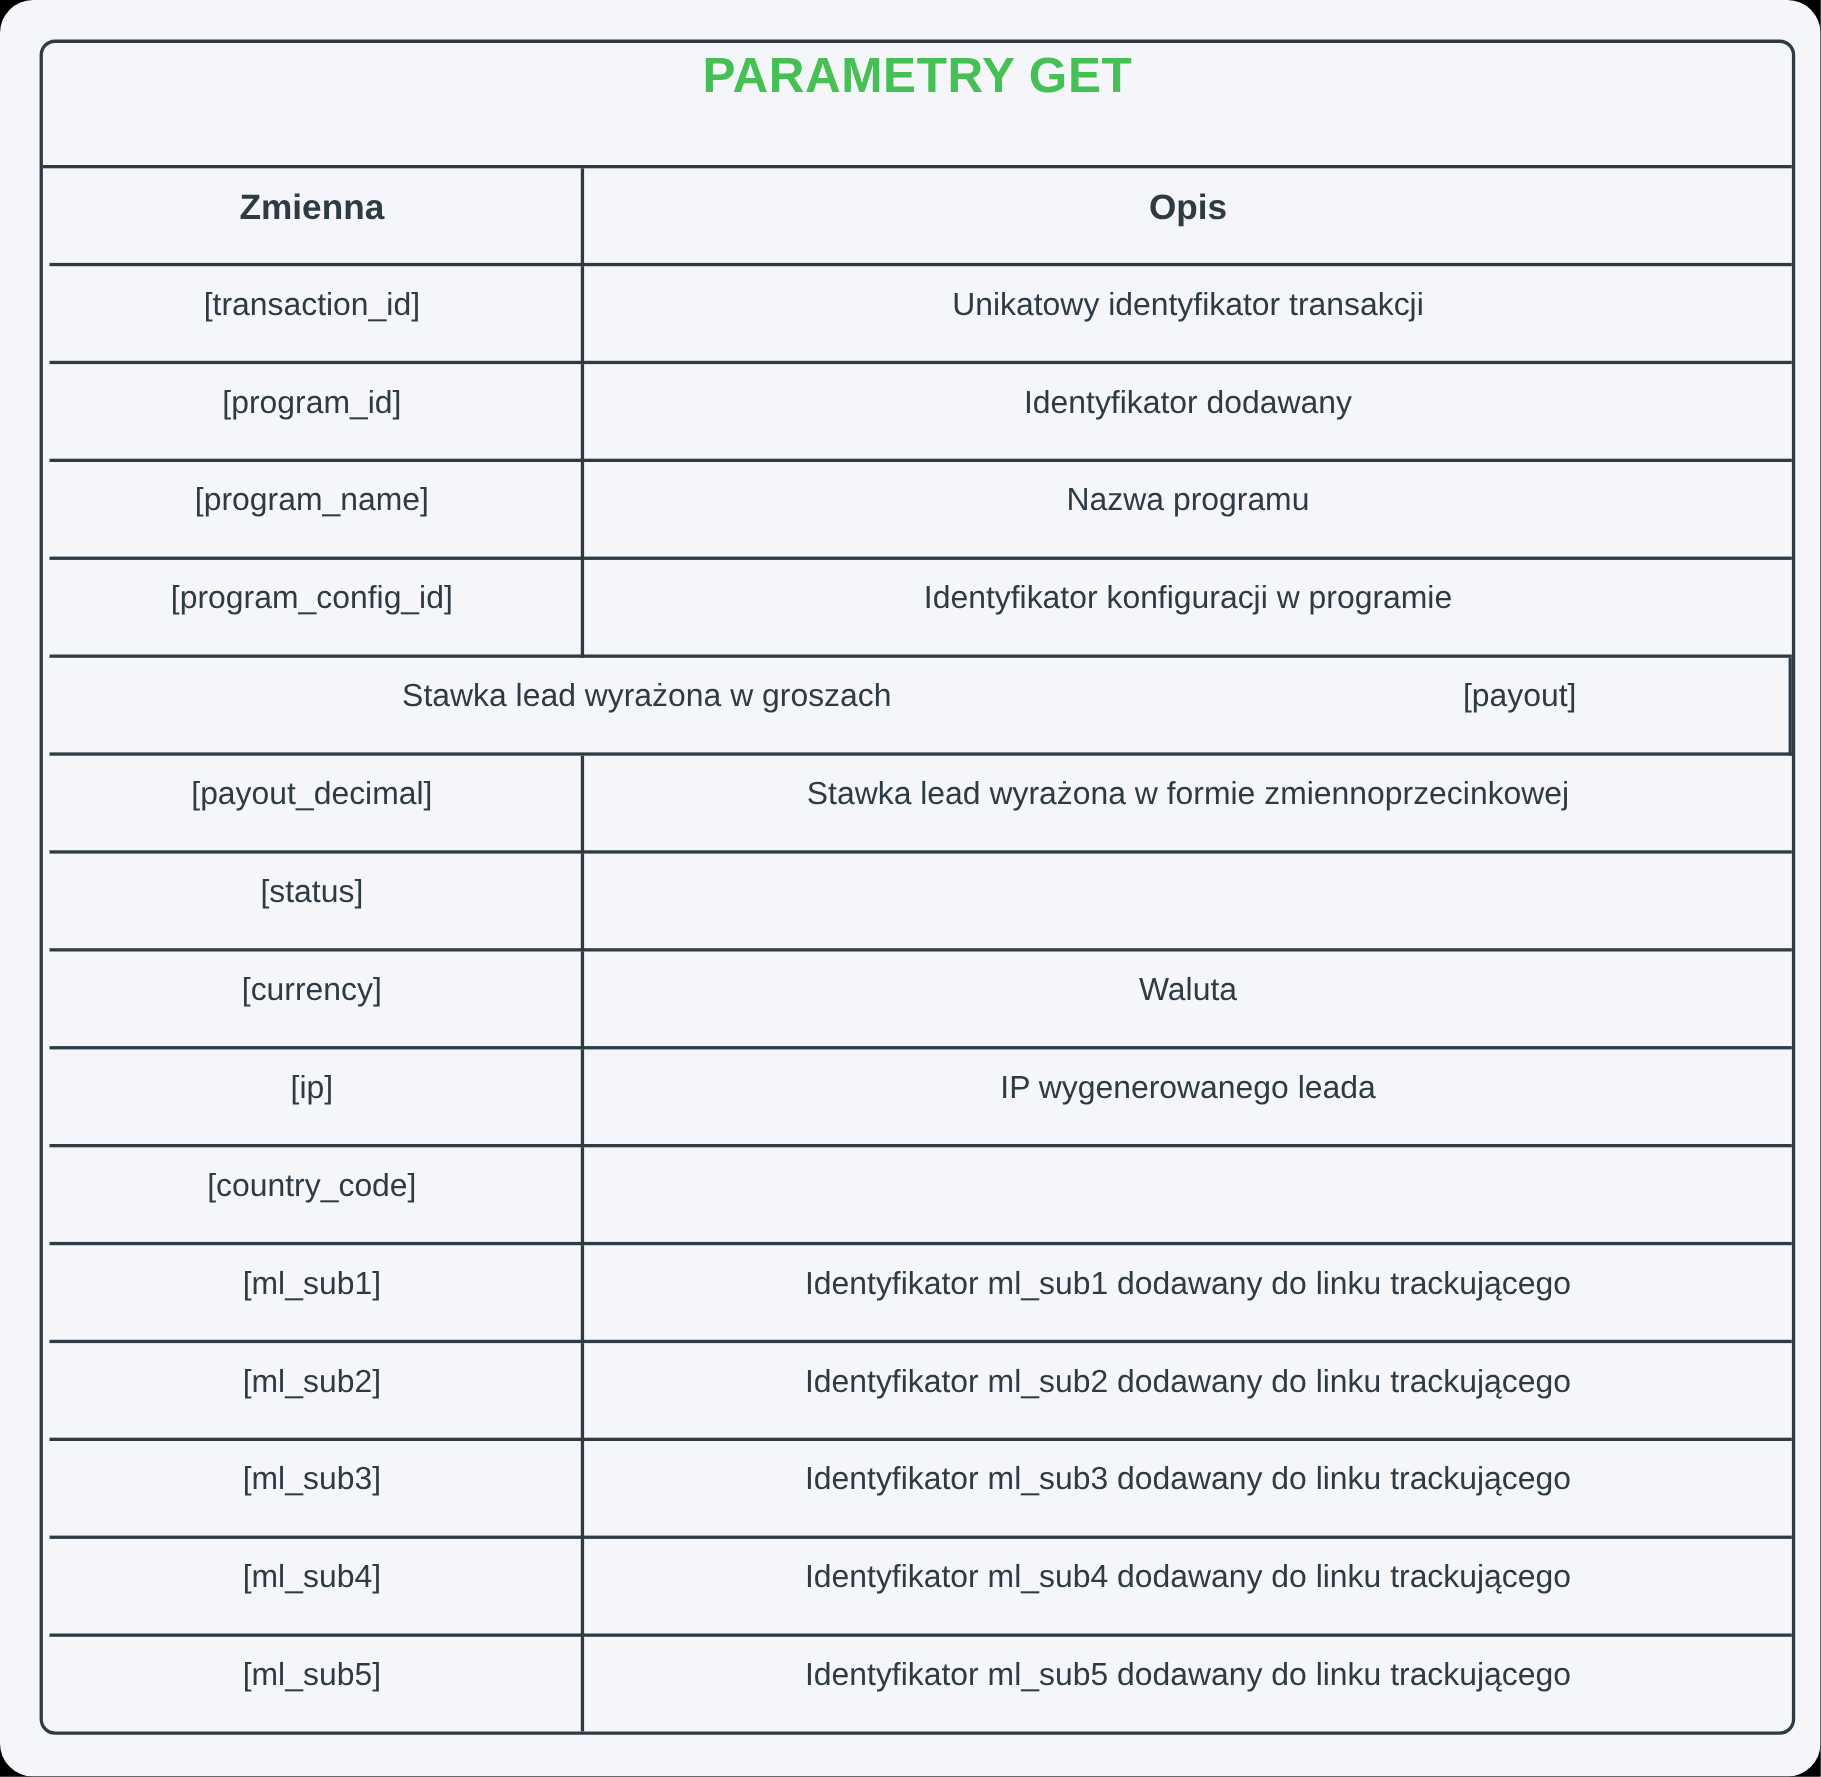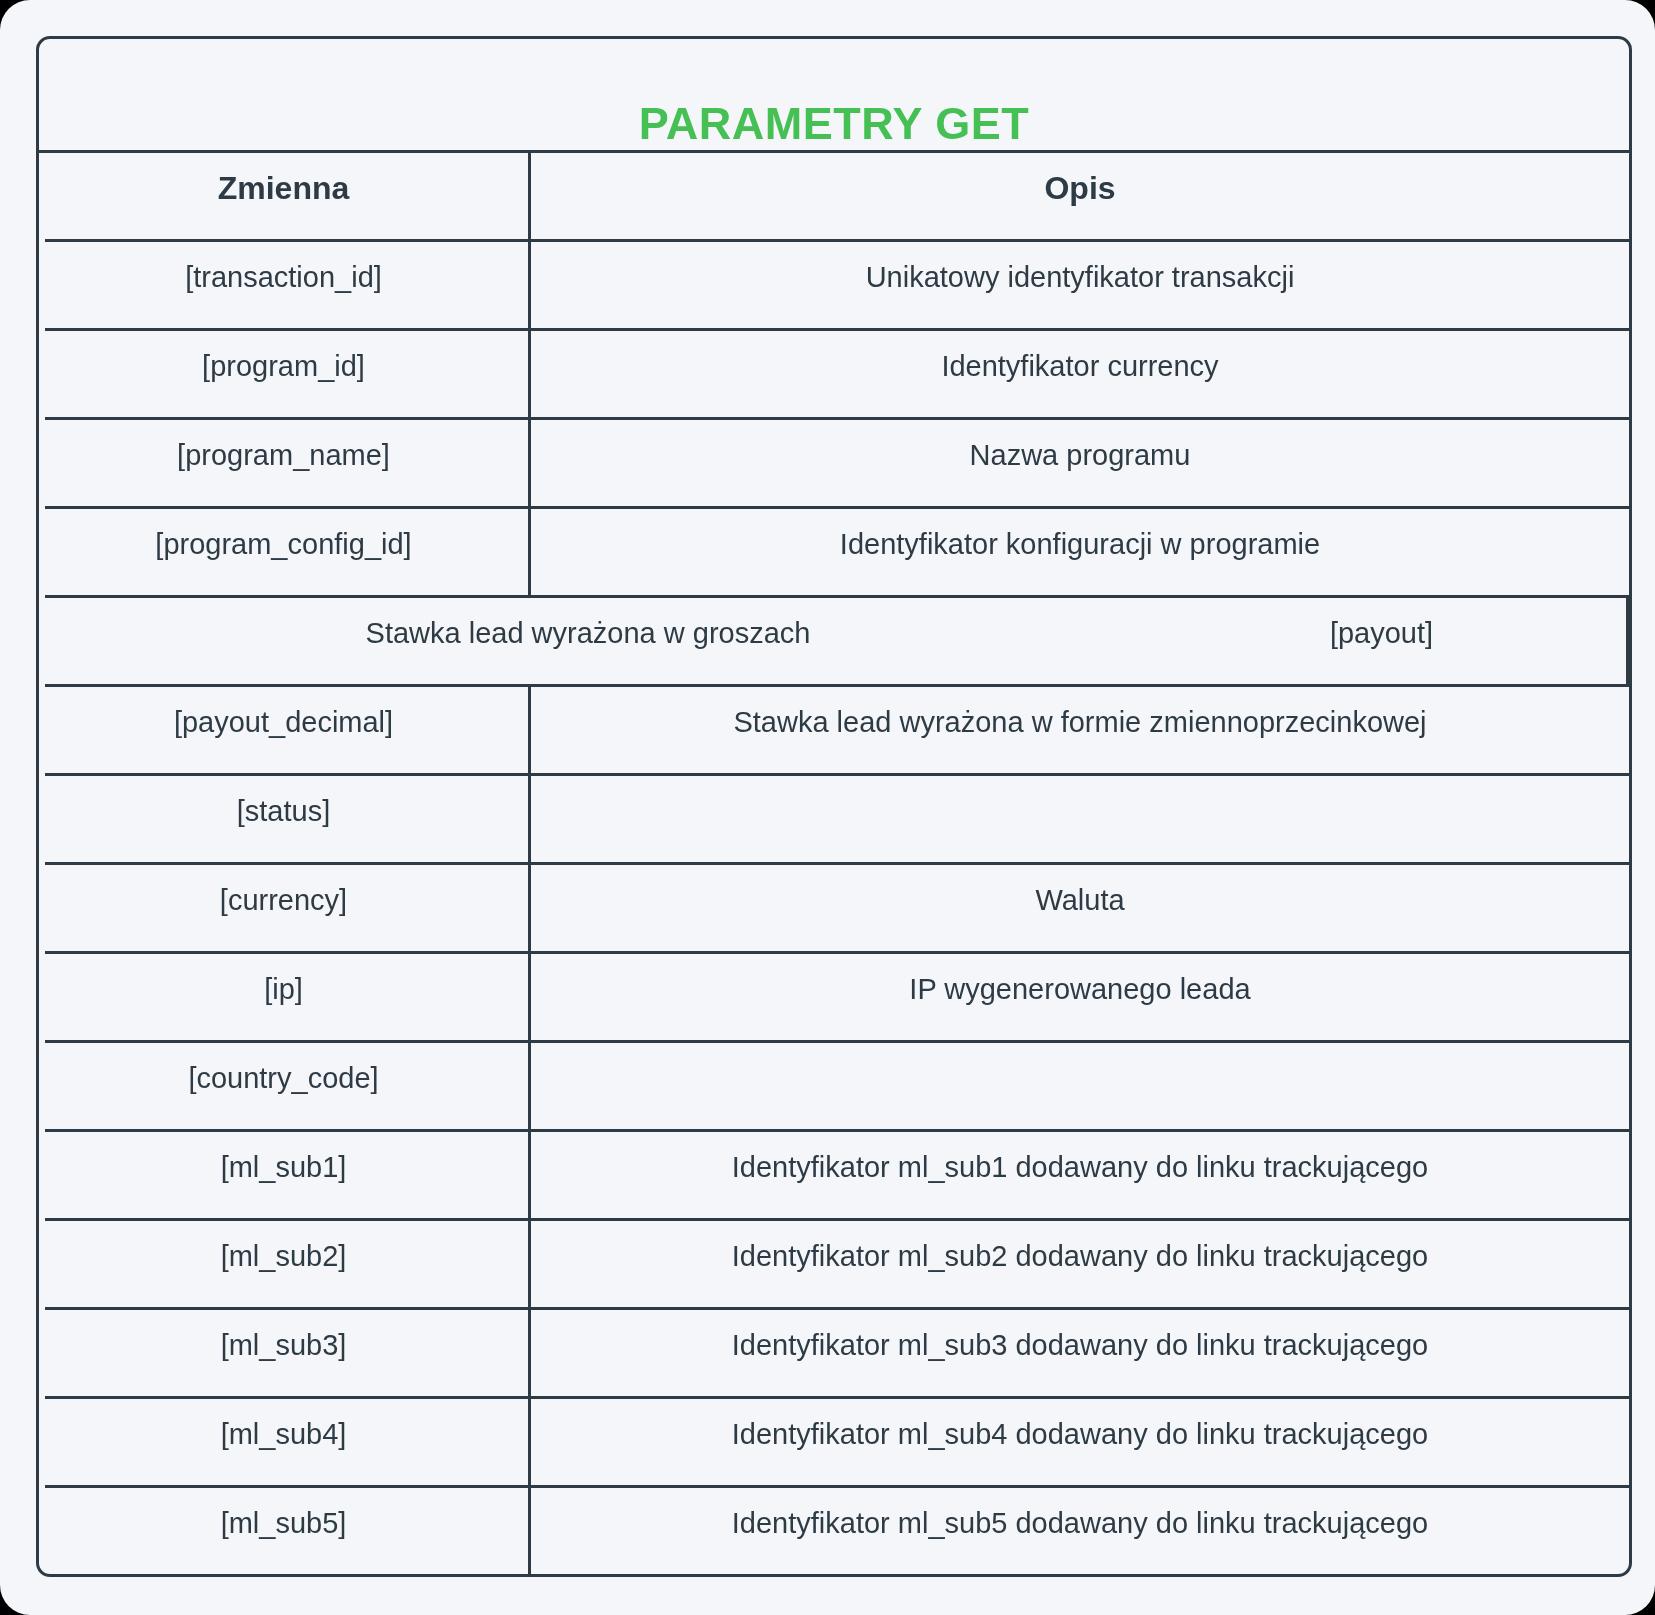--- a/index.html
+++ b/index.html
@@ -29,21 +29,21 @@
       width: 1596px;
       height: 1541px;
       box-sizing: border-box;
       border: 3px solid #2e3b45;
       border-radius: 14px;
       overflow: hidden;
     }
     .title-row {
       height: 114px;
       display: flex;
-      align-items: flex-end;
+      align-items: flex-start;
       justify-content: center;
       border-bottom: 3px solid #2e3b45;
       box-sizing: border-box;
     }
     .title {
       font-size: 45px;
       font-weight: bold;
       letter-spacing: 0.5px;
       margin-top: 4px;
     }
@@ -102,21 +102,21 @@
         <div class="line"></div>
       </div>
       <div id="rows-container">
           <div class="row">
             <div class="cell cell-var">[transaction_id]</div>
             <div class="cell cell-desc">Unikatowy identyfikator transakcji</div>
             <div class="line"></div>
           </div>
           <div class="row">
             <div class="cell cell-var">[program_id]</div>
-            <div class="cell cell-desc">Identyfikator currency</div>
+            <div class="cell cell-desc">Identyfikator dodawany</div>
             <div class="line"></div>
           </div>
           <div class="row">
             <div class="cell cell-var">[program_name]</div>
             <div class="cell cell-desc">Nazwa programu</div>
             <div class="line"></div>
           </div>
           <div class="row">
             <div class="cell cell-var">[program_config_id]</div>
             <div class="cell cell-desc">Identyfikator konfiguracji w programie</div>

